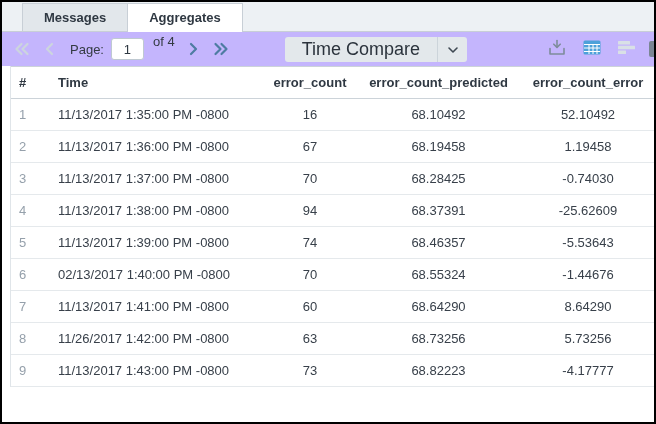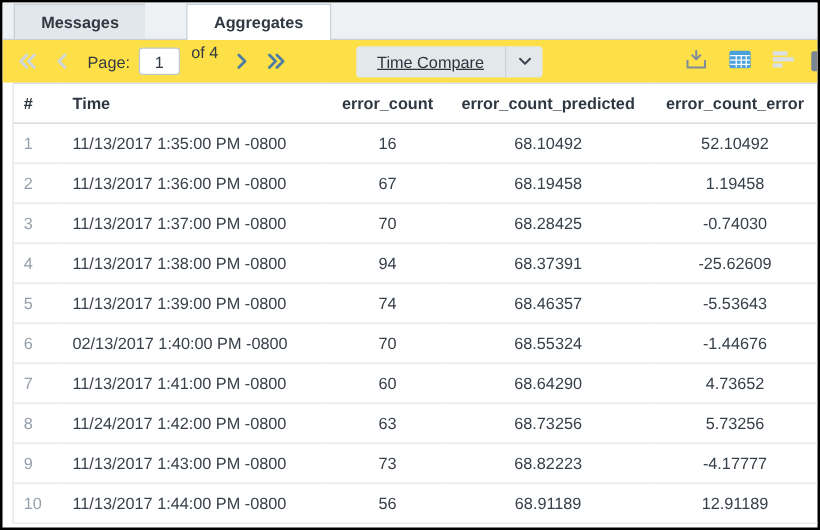--- a/index.html
+++ b/index.html
@@ -4,48 +4,48 @@
 <style>
   * { margin:0; padding:0; box-sizing:border-box; }
   body { font-family:"Liberation Sans", sans-serif; background:#888; }
   .screen {
     width:656px; height:424px; border:2px solid #000; background:#fff;
     overflow:hidden; position:relative;
   }
   
   .tabbar {
     height:30px; background:#edf1f4; border-bottom:1px solid #c8cfd6;
-    display:flex; align-items:flex-end; padding-left:9px;gap:33px;
+    display:flex; align-items:flex-end; padding-left:20px;
   }
   .tab {
     font-size:13px; font-weight:bold; color:#2f3842;
     padding:6px 21px 6px 21px; border:1px solid #c8cfd6; border-bottom:none;
     cursor:pointer; white-space:nowrap;
   }
   .tab.inactive { background:#e2e7eb; border-right:none; }
   .tab.active { background:#fff; margin-bottom:-1px; padding-bottom:7px; }
   
   .toolbar {
-    height:34px; background:#fde047; display:flex; align-items:center;
+    height:34px; background:#c4b5fd; display:flex; align-items:center;
     padding:0 0 0 8px; position:relative;
   }
   .pager { display:flex; align-items:center; }
   .pager-btn { border:none; background:none; padding:2px 3px; cursor:pointer; display:flex; align-items:center; }
   .pager-btn svg { display:block; }
   .page-label { font-size:13px; color:#333a42; margin:0 7px 0 12px; }
   .page-input {
     width:33px; height:22px; border:1px solid #bfc9d1; border-radius:3px;
     font-size:13px; color:#2f3842; text-align:center; font-family:"Liberation Sans",sans-serif;
   }
   .page-total { font-size:13px; color:#333a42; margin:0 10px 16px 9px; white-space:nowrap; }
   .tc-btn {
     margin-left:52px; height:25px; display:flex; align-items:stretch;
     background:#e3e8eb; border-radius:3px; cursor:pointer; overflow:hidden;
   }
-  .tc-label { font-size:13px; color:#2b333c; padding:0 17px; display:flex; align-items:center; white-space:nowrap;text-decoration:underline; }
+  .tc-label { font-size:18px; color:#2b333c; padding:0 17px; display:flex; align-items:center; white-space:nowrap; }
   .tc-caret { width:30px; border-left:1px solid #ccd4da; display:flex; align-items:center; justify-content:center; }
   .actions { margin-left:auto; display:flex; align-items:center; gap:13px; padding-right:14px; }
   .icon-btn { border:none; background:none; padding:2px; cursor:pointer; display:flex; align-items:center; }
   .sliver {
     position:absolute; right:0; top:9px; width:5px; height:16px;
     background:#7a8694; border-radius:2px 0 0 2px;
   }
   
   .tablewrap { margin-left:8px; border-left:1px solid #e0e5e9; }
   table { width:100%; border-collapse:collapse; table-layout:fixed; }
@@ -224,40 +224,33 @@
             <td>02/13/2017 1:40:00 PM -0800</td>
             <td class="num">70</td>
             <td class="num">68.55324</td>
             <td class="num">-1.44676</td>
           </tr>
           <tr>
             <td class="rownum">7</td>
             <td>11/13/2017 1:41:00 PM -0800</td>
             <td class="num">60</td>
             <td class="num">68.64290</td>
-            <td class="num">4.73652</td>
+            <td class="num">8.64290</td>
           </tr>
           <tr>
             <td class="rownum">8</td>
-            <td>11/24/2017 1:42:00 PM -0800</td>
+            <td>11/26/2017 1:42:00 PM -0800</td>
             <td class="num">63</td>
             <td class="num">68.73256</td>
             <td class="num">5.73256</td>
           </tr>
           <tr>
             <td class="rownum">9</td>
             <td>11/13/2017 1:43:00 PM -0800</td>
             <td class="num">73</td>
             <td class="num">68.82223</td>
             <td class="num">-4.17777</td>
           </tr>
-          <tr>
-            <td class="rownum">10</td>
-            <td>11/13/2017 1:44:00 PM -0800</td>
-            <td class="num">56</td>
-            <td class="num">68.91189</td>
-            <td class="num">12.91189</td>
-          </tr>
         </tbody>
     </table>
   </div>
 
 </div>
 
 </body></html>

